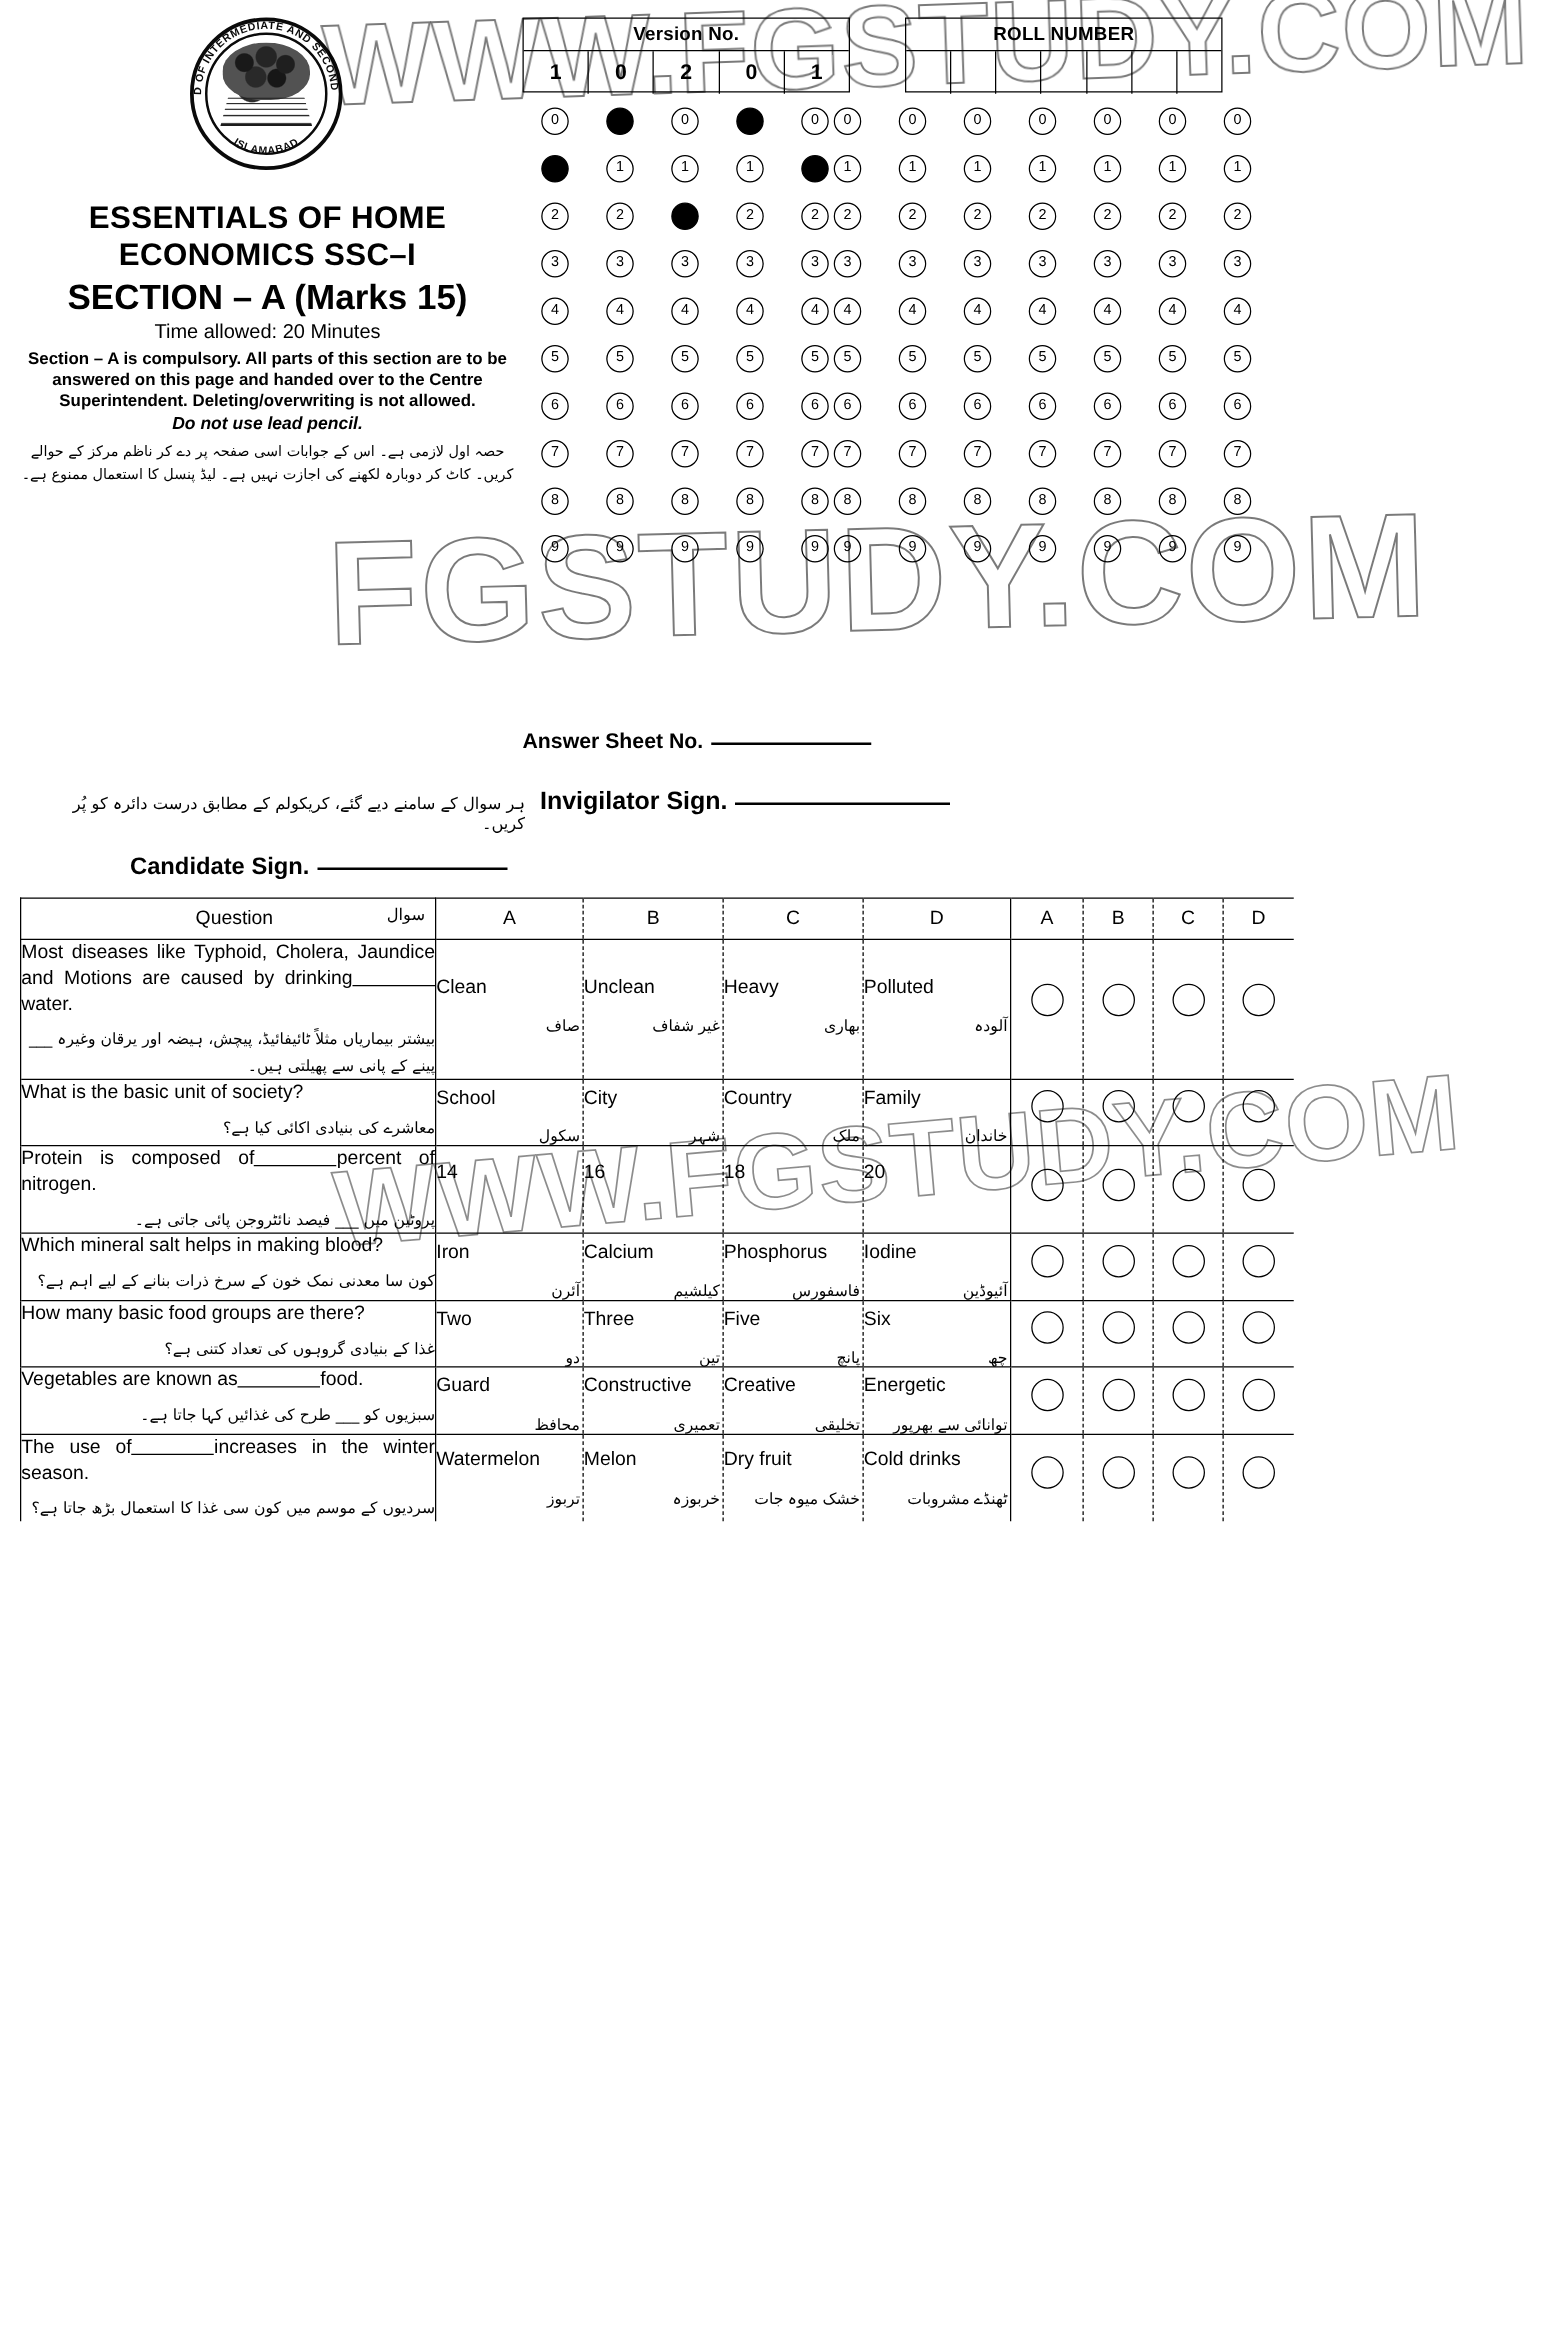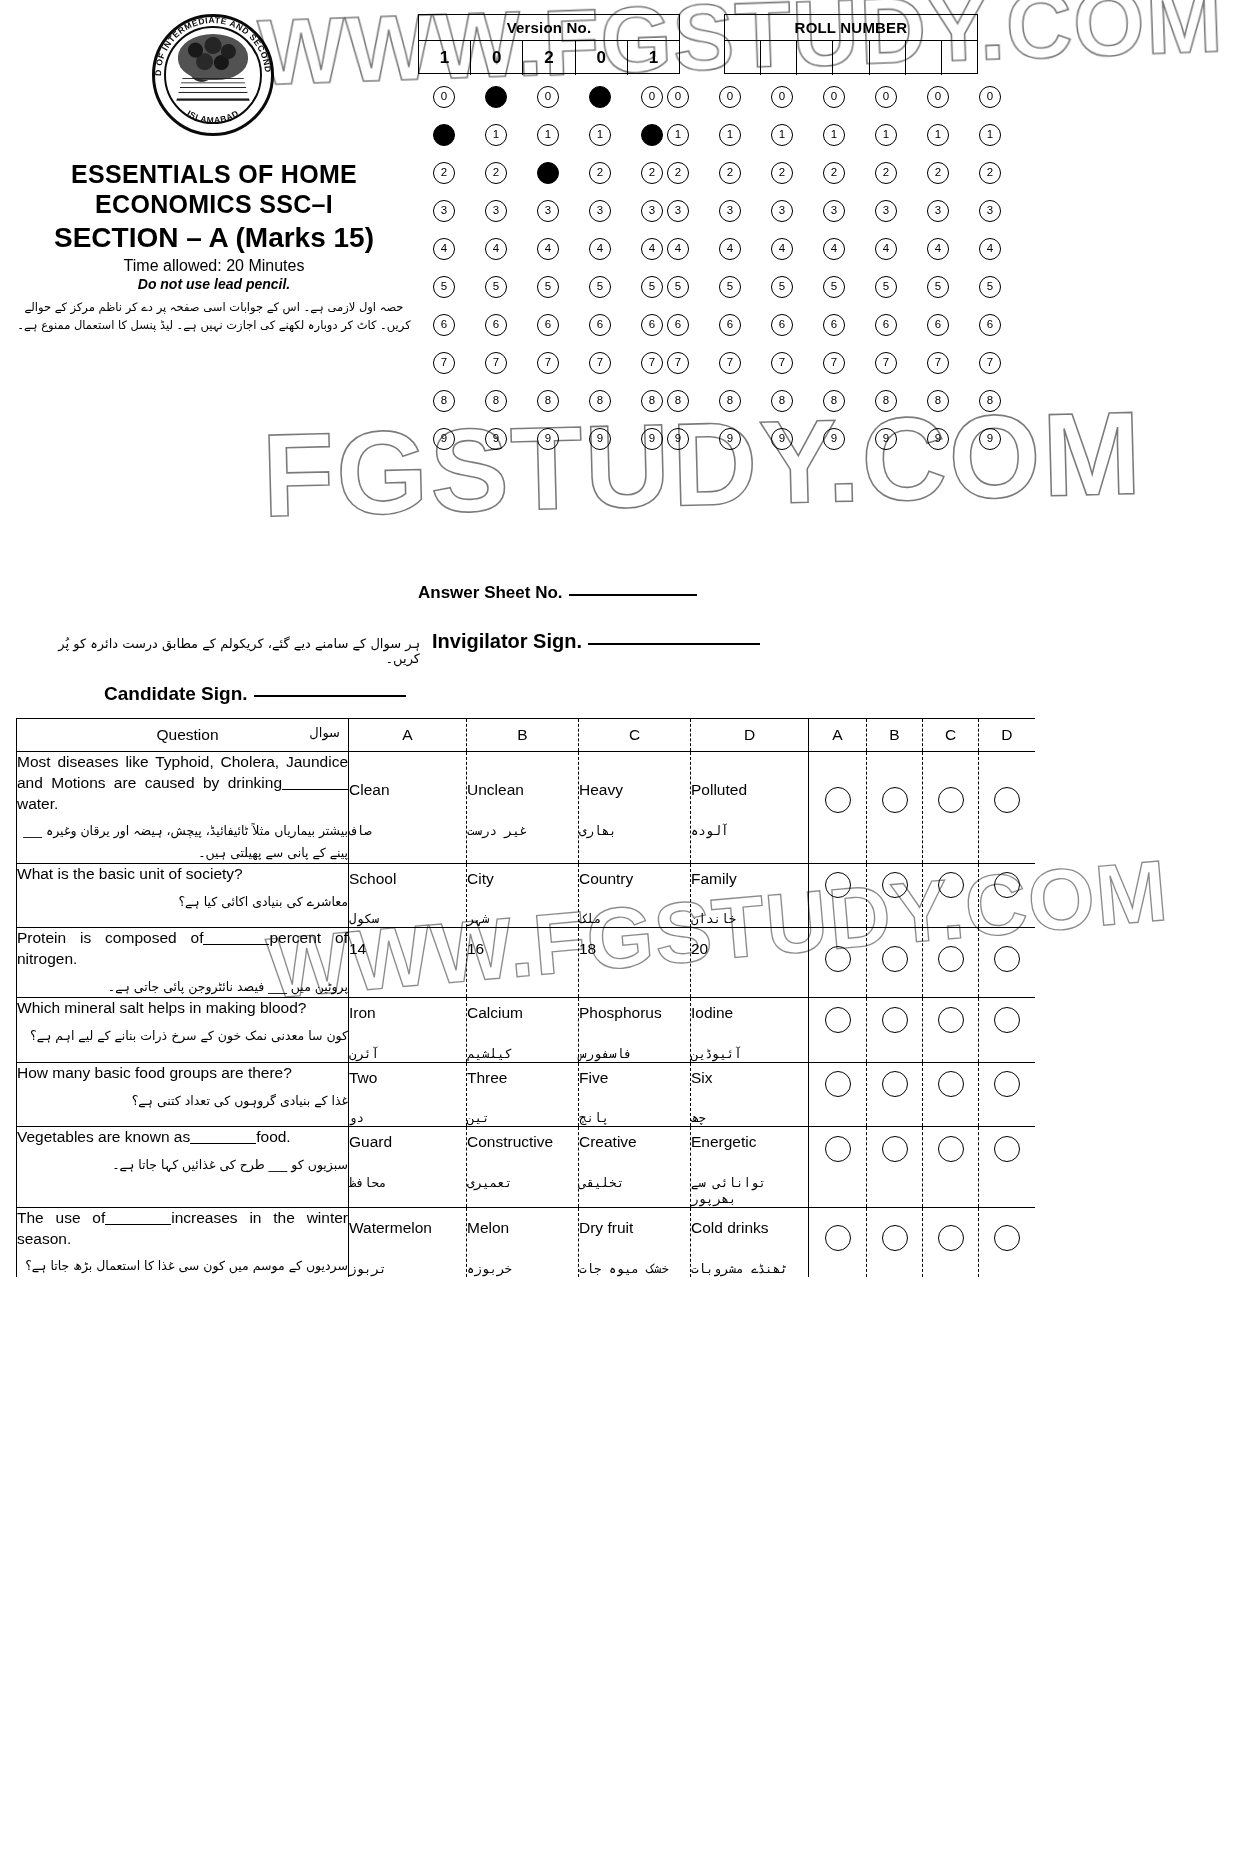--- a/index.html
+++ b/index.html
@@ -278,24 +278,24 @@
     border-bottom: 1.4px solid #000;
     vertical-align: -2px;
   }
   .ocell { padding: 0 6px; position: relative; }
   .o-en {
     font-size: 15.5px;
     line-height: 1.2;
   }
   .o-ur {
     direction: rtl;
-    font-family: Liberation Mono, monospace;
+    font-family: Liberation Sans, sans-serif;
     font-size: 12.5px;
-    margin-top: 23px;
-    text-align: left;
+    margin-top: 13px;
+    text-align: right;
     padding-right: 2px;
   }
   .ansbub-cell { text-align: center; }
   .ansbub {
     display: inline-block;
     width: 26px; height: 26px;
     border: 1.9px solid #000;
     border-radius: 50%;
   }
 
@@ -368,20 +368,21 @@
           <text><textPath href="#arcB" startOffset="50%" text-anchor="middle">ISLAMABAD</textPath></text>
         </svg>
       </div>
     </div>
 
     <div class="title-block">
       <div class="title-main">ESSENTIALS OF HOME</div>
       <div class="title-main">ECONOMICS SSC–I</div>
       <div class="title-sub">SECTION – A (Marks 15)</div>
       <div class="title-time">Time allowed: 20 Minutes</div>
+      <div class="title-instr">Section – A is compulsory. All parts of this section are to be answered on this page and handed over to the Centre Superintendent. Deleting/overwriting is not allowed.</div>
       <div class="title-nopencil">Do not use lead pencil.</div>
       <div class="title-urdu">حصہ اول لازمی ہے۔ اس کے جوابات اسی صفحہ پر دے کر ناظم مرکز کے حوالے کریں۔ کاٹ کر دوبارہ لکھنے کی اجازت نہیں ہے۔ لیڈ پنسل کا استعمال ممنوع ہے۔</div>
     </div>
 
     <div class="vr-wrap">
       <div class="ver-box">
         <div class="vr-label">Version No.</div>
         <div class="vr-cells" id="version-cells">
             <div class="cell">1</div>
             <div class="cell">0</div>
@@ -609,21 +610,21 @@
           <td class="qcell">
             <div class="q-en"><span>Most diseases like Typhoid, Cholera, Jaundice and Motions are caused by drinking</span><span class="blank"></span><span>water.</span></div>
             <div class="q-ur">بیشتر بیماریاں مثلاً ٹائیفائیڈ، پیچش، ہیضہ اور یرقان وغیرہ ___ پینے کے پانی سے پھیلتی ہیں۔</div>
           </td>
           <td class="ocell col-opt" style="padding-top: 28.9547px;">
             <div class="o-en">Clean</div>
             <div class="o-ur">صاف</div>
           </td>
           <td class="ocell col-opt" style="padding-top: 28.9547px;">
             <div class="o-en">Unclean</div>
-            <div class="o-ur">غیر درست</div>
+            <div class="o-ur">غیر شفاف</div>
           </td>
           <td class="ocell col-opt" style="padding-top: 28.9547px;">
             <div class="o-en">Heavy</div>
             <div class="o-ur">بھاری</div>
           </td>
           <td class="ocell col-opt" style="padding-top: 28.9547px;">
             <div class="o-en">Polluted</div>
             <div class="o-ur">آلودہ</div>
           </td>
           <td class="ansbub-cell col-bub first" style="padding-top: 34.9547px;"><span class="ansbub"></span></td>

